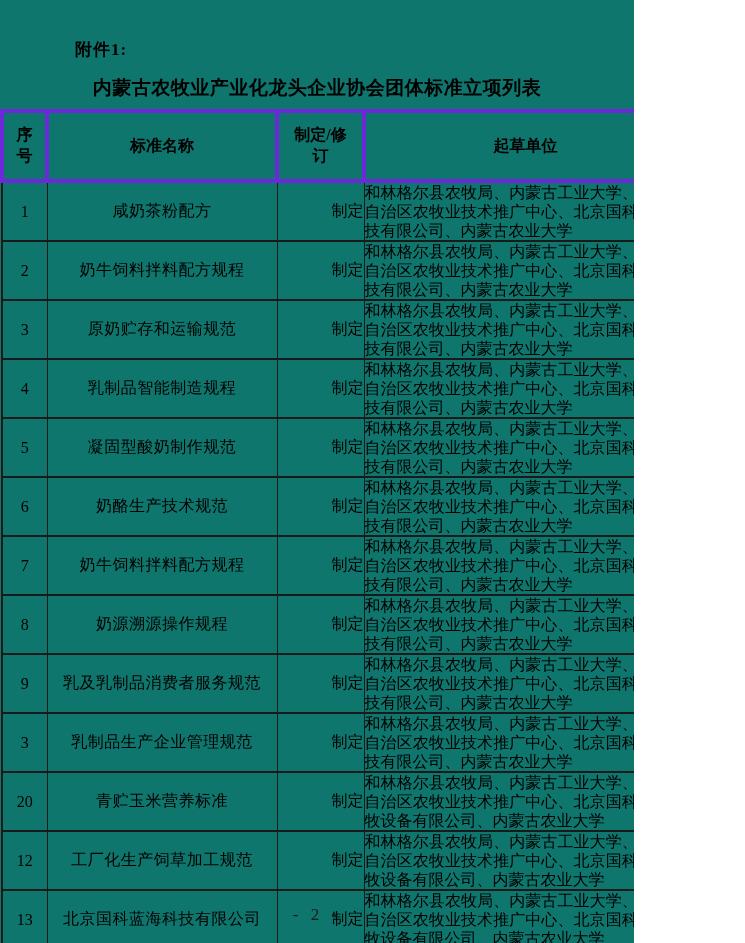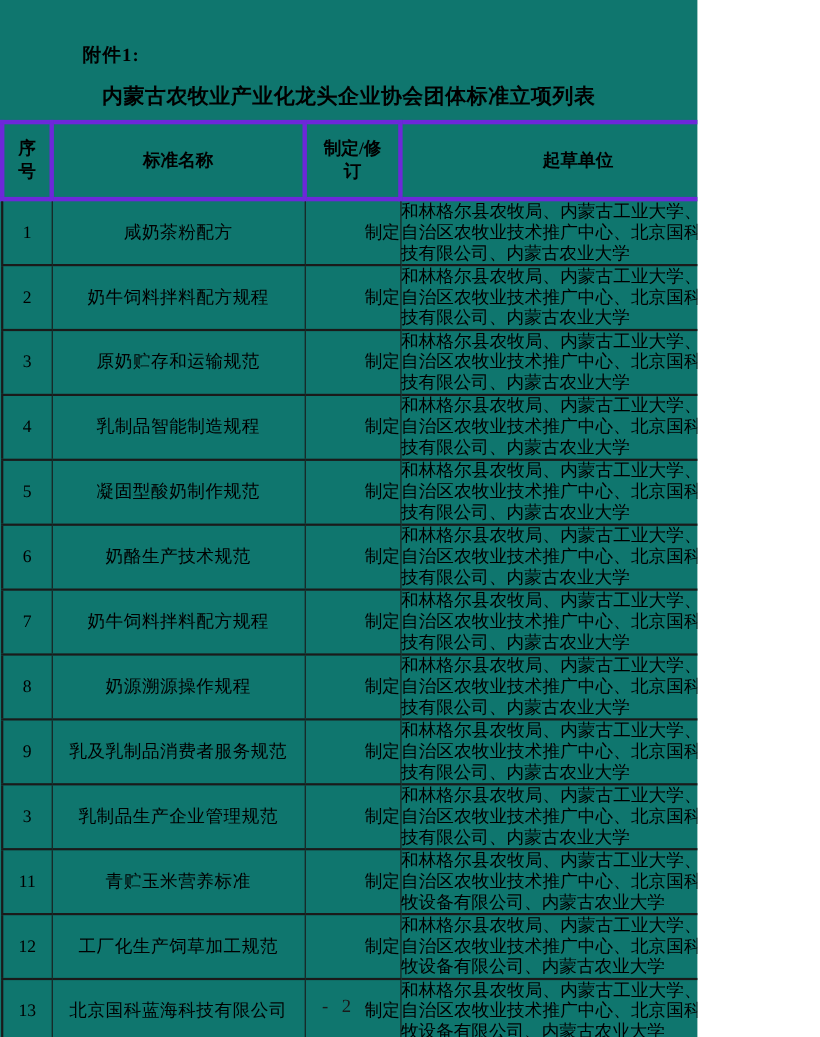--- a/index.html
+++ b/index.html
@@ -168,21 +168,21 @@
           <td class="col-type">制定</td>
           <td class="col-units">和林格尔县农牧局、内蒙古工业大学、内蒙古自治区农牧业技术推广中心、北京国科蓝海科技有限公司、内蒙古农业大学</td>
         </tr>
         <tr>
           <td class="col-no">3</td>
           <td class="col-name">乳制品生产企业管理规范</td>
           <td class="col-type">制定</td>
           <td class="col-units">和林格尔县农牧局、内蒙古工业大学、内蒙古自治区农牧业技术推广中心、北京国科蓝海科技有限公司、内蒙古农业大学</td>
         </tr>
         <tr>
-          <td class="col-no">11</td>
+          <td class="col-no">20</td>
           <td class="col-name">青贮玉米营养标准</td>
           <td class="col-type">制定</td>
           <td class="col-units">和林格尔县农牧局、内蒙古工业大学、内蒙古自治区农牧业技术推广中心、北京国科诚泰农牧设备有限公司、内蒙古农业大学</td>
         </tr>
         <tr>
           <td class="col-no">12</td>
           <td class="col-name">工厂化生产饲草加工规范</td>
           <td class="col-type">制定</td>
           <td class="col-units">和林格尔县农牧局、内蒙古工业大学、内蒙古自治区农牧业技术推广中心、北京国科诚泰农牧设备有限公司、内蒙古农业大学</td>
         </tr>

